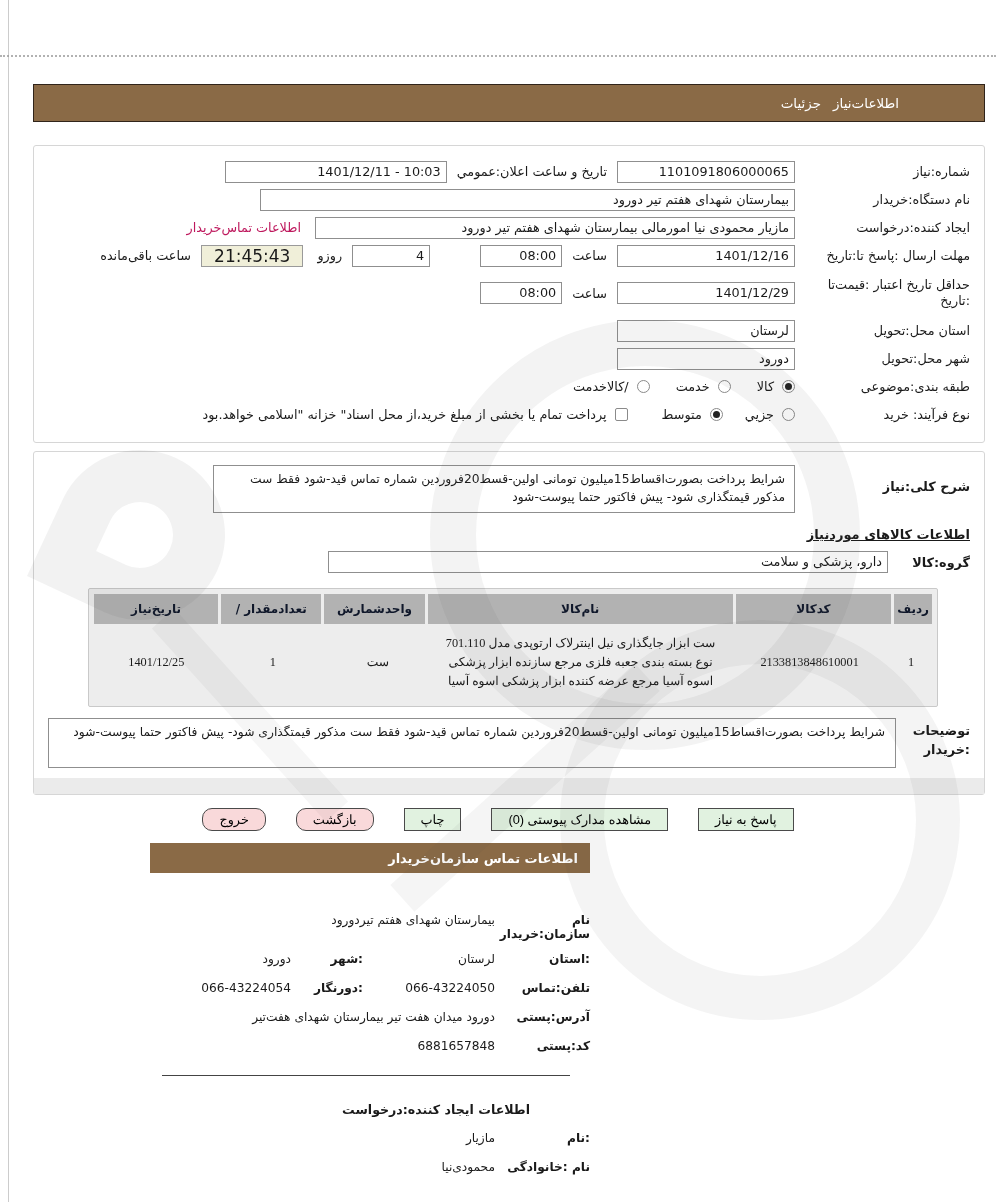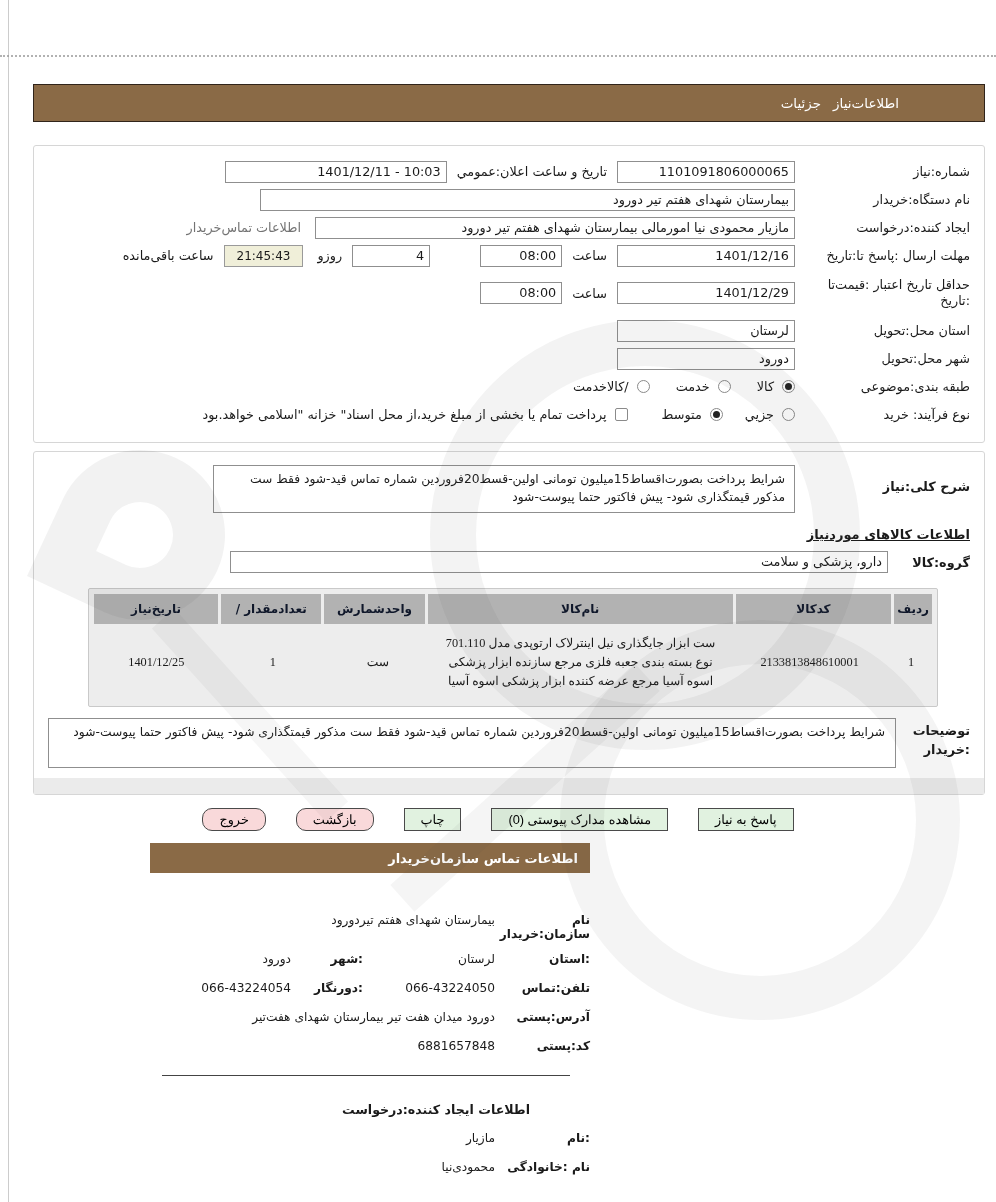--- a/index.html
+++ b/index.html
@@ -42,37 +42,37 @@
   .flabel.b, .blabel { font-weight:bold; }
   .gap25 { width:25px; flex:none; }
   .ibox {
     border:1px solid #8f8f8f; background:#fff; height:22px; line-height:20px;
     padding:0 5px; font-size:12.8px; overflow:hidden; white-space:nowrap;
   }
   .w175{width:178px;} .w220{width:222px;text-align:right;} .w535{width:535px;} .w480{width:480px;} .w80{width:82px;} .w78{width:78px;}
   .slabel { padding:0 10px; white-space:nowrap; }
   .countdown {
     background:#f0efd9; border:1px solid #9a9a9a; height:22px; line-height:20px;
-    padding:0 12px; font-size:12px; margin-right:4px;
-  }
-  .link { color:#737373; margin-right:14px; cursor:pointer; white-space:nowrap; }
+    padding:0 12px; font-size:17px; margin-right:4px;
+  }
+  .link { color:#be185d; margin-right:14px; cursor:pointer; white-space:nowrap; }
 
   .radio { width:13px; height:13px; border:1px solid #8a8a8a; border-radius:50%; background:#fff; display:inline-block; flex:none; }
   .radio.sel::after { content:""; display:block; width:7px; height:7px; margin:2px; background:#222; border-radius:50%; }
   .cbox { width:13px; height:13px; border:1px solid #8a8a8a; border-radius:2px; background:#fff; flex:none; }
   .opt { display:flex; align-items:center; gap:8px; margin-left:30px; }
 
   .descbox {
     border:1px solid #8f8f8f; background:#fff; width:582px; min-height:48px;
     padding:4px 9px; font-size:12.3px; line-height:1.5;
   }
   .sechead { font-weight:bold; font-size:13px; margin:14px 0 9px;text-decoration:underline; }
   .grouprow { display:flex; align-items:center; margin-top:4px; font-size:12.8px;}
   .grouprow .glabel { width:82px; flex:none; font-weight:bold; }
-  .groupbox { width:658px; }
+  .groupbox { width:560px; }
 
   .tblwrap { margin:15px 32px 0 40px; border:1px solid #c9c9c9; background:#ededed; padding:5px; border-radius:2px; }
   .thead { display:flex; gap:3px; }
   .thead .hc {
     background:#b2b2b2; color:#0f172a; font-weight:bold; font-size:12px;
     text-align:center; padding:8px 3px; flex-basis:0;
   }
   .tbody { display:flex; gap:3px; }
   .tbody .tc { flex-basis:0; text-align:center; font-size:12.3px; padding:10px 6px; line-height:1.55; display:flex; align-items:center; justify-content:center;font-family:Liberation Serif, serif;}
   .c-row{flex-grow:4;} .c-code{flex-grow:19;} .c-name{flex-grow:38;} .c-unit{flex-grow:12;} .c-qty{flex-grow:12;} .c-date{flex-grow:15;}

